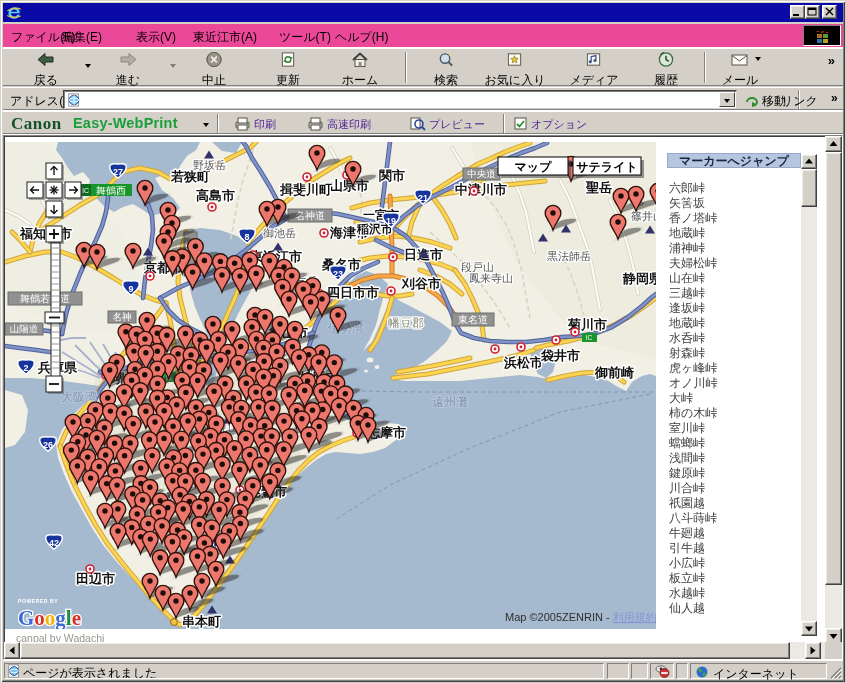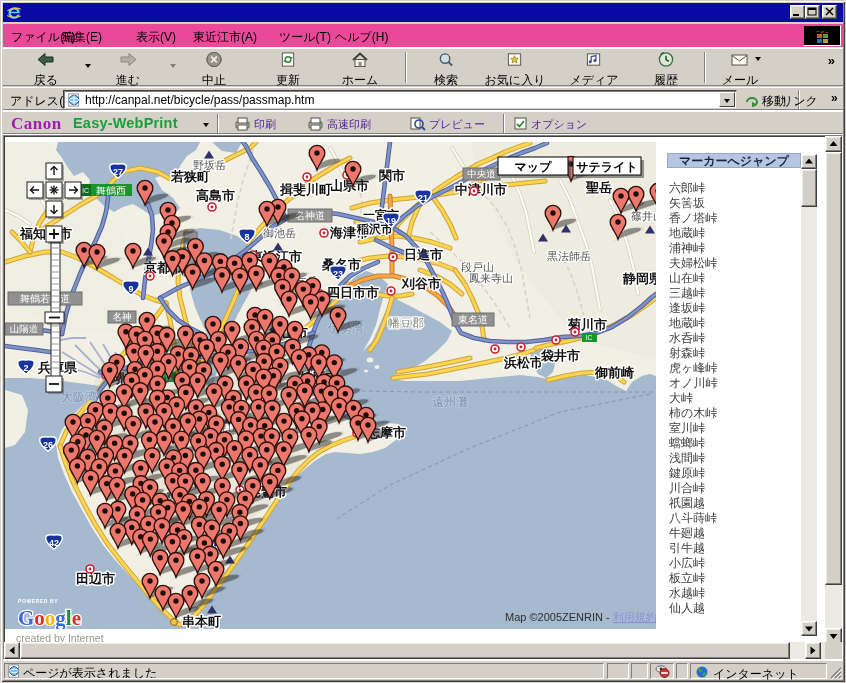--- a/index.html
+++ b/index.html
@@ -23,21 +23,21 @@
 
 #addrbar{position:absolute;left:3px;top:87px;right:3px;height:23px;background:#d4d0c8;border-top:1px solid #fff;border-bottom:1px solid #808080;box-shadow:0 1px 0 #fff}
 #addrlabel{position:absolute;left:7px;top:5px}
 #addrbox{position:absolute;left:60px;top:2px;width:674px;height:19px;background:#fff;border:1px solid;border-color:#404040 #d4d0c8 #d4d0c8 #404040;box-shadow:inset 1px 1px 0 #808080}
 #addrbox .url{position:absolute;left:21px;top:2px;font-size:12px;color:#000;white-space:nowrap}
 #addrdrop{position:absolute;right:1px;top:1px;width:16px;height:15px;background:#d4d0c8;border:1px solid;border-color:#fff #404040 #404040 #fff}
 #gobtn{position:absolute;left:742px;top:3px;width:50px;height:18px}
 #lnksep{position:absolute;left:795px;top:2px;width:2px;height:19px;border-left:1px solid #808080;border-right:1px solid #fff}
 
 #canonbar{position:absolute;left:3px;top:111px;right:3px;height:23px;background:#d4d0c8;border-top:1px solid #fff;border-bottom:1px solid #808080;box-shadow:0 1px 0 #fff}
-#canonlogo{position:absolute;left:8px;top:2px;font-family:"Liberation Serif",serif;font-weight:bold;font-size:17px;color:#a21caf;letter-spacing:.5px}
+#canonlogo{position:absolute;left:8px;top:2px;font-family:"Liberation Serif",serif;font-weight:bold;font-size:17px;color:#14532d;letter-spacing:.5px}
 #ewp{position:absolute;left:70px;top:3px;font-weight:bold;font-size:14.5px;color:#1b9e3c;letter-spacing:.2px}
 .cbtn{position:absolute;top:4px;font-size:11px;color:#4c1d95}
 
 #content{position:absolute;left:3px;top:135px;right:3px;bottom:23px;background:#fff;border:1px solid;border-color:#808080 #fff #fff #808080;box-shadow:inset 1px 1px 0 #404040}
 #mapwrap{position:absolute;left:1px;top:6px;width:651px;height:487px}
 #sbhead{position:absolute;left:663px;top:17px;width:134px;height:15px;background:#b7c6e0;border:1px solid #98a8c8;font-size:12px;font-weight:bold;color:#1a2340;text-align:center;line-height:14px}
 #sblist{position:absolute;left:665px;top:44px;width:130px}
 .sbitem{height:15px;font-size:12px;color:#404040;white-space:nowrap}
 .createdby{position:absolute;left:12px;top:496px;color:#98988e;font-size:10.5px}
 
@@ -163,21 +163,20 @@
   </div>
 <div id="addrbar">
   <span id="addrlabel">アドレス(D)</span>
   <div id="addrbox">
     <svg style="position:absolute;left:3px;top:2px" width="14" height="14" viewBox="0 0 16 16">
         <rect x="2" y="1" width="11" height="14" fill="#fff" stroke="#888"></rect>
         <circle cx="8" cy="8" r="5.5" fill="#79c6f4" stroke="#14418c"></circle>
         <ellipse cx="8" cy="8" rx="5.5" ry="2.2" fill="none" stroke="#fff"></ellipse>
         <path d="M8,2.5 v11" stroke="#fff"></path>
       </svg>
-    <span class="url">http://canpal.net/bicycle/pass/passmap.htm</span>
     <div id="addrdrop">
         <div class="dd" style="left:4px;top:6px"></div>
       </div>
   </div>
   <div id="gobtn">
       <svg width="15" height="15" viewBox="0 0 15 15" style="position:absolute;top:2px">
         <path d="M2,9 a5,4 0 1 1 5,4" fill="none" stroke="#2e8b2e" stroke-width="2"></path>
         <path d="M7,13 l4,-2 -4,-2 z" fill="#2e8b2e"></path>
       </svg>
       <span style="position:absolute;left:17px;top:2px">移動</span>
@@ -1087,21 +1086,21 @@
       <div class="sbitem">川合峠</div>
       <div class="sbitem">祇園越</div>
       <div class="sbitem">八斗蒔峠</div>
       <div class="sbitem">牛廻越</div>
       <div class="sbitem">引牛越</div>
       <div class="sbitem">小広峠</div>
       <div class="sbitem">板立峠</div>
       <div class="sbitem">水越峠</div>
       <div class="sbitem">仙人越</div>
     </div>
-  <div class="createdby">created by Internet</div>
+  <div class="createdby">canpal by Wadachi</div>
   <div class="sb" style="left:821px;top:0;width:17px;bottom:17px"></div>
     <div class="sbbtn" style="left:821px;top:0;width:17px;height:16px"><svg width="15" height="14">
         <path d="M7.5,4 l4,5 h-8 z" fill="#000"></path>
       </svg></div>
     <div class="sbthumb" style="left:821px;top:16px;width:17px;height:433px"></div>
     <div class="sbbtn" style="left:821px;top:492px;width:17px;height:16px"><svg width="15" height="14">
         <path d="M7.5,10 l4,-5 h-8 z" fill="#000"></path>
       </svg></div>
     <div class="sb" style="left:0;bottom:0;height:17px;right:17px"></div>
     <div class="sbbtn" style="left:0;bottom:0;width:16px;height:17px"><svg width="14" height="15">

